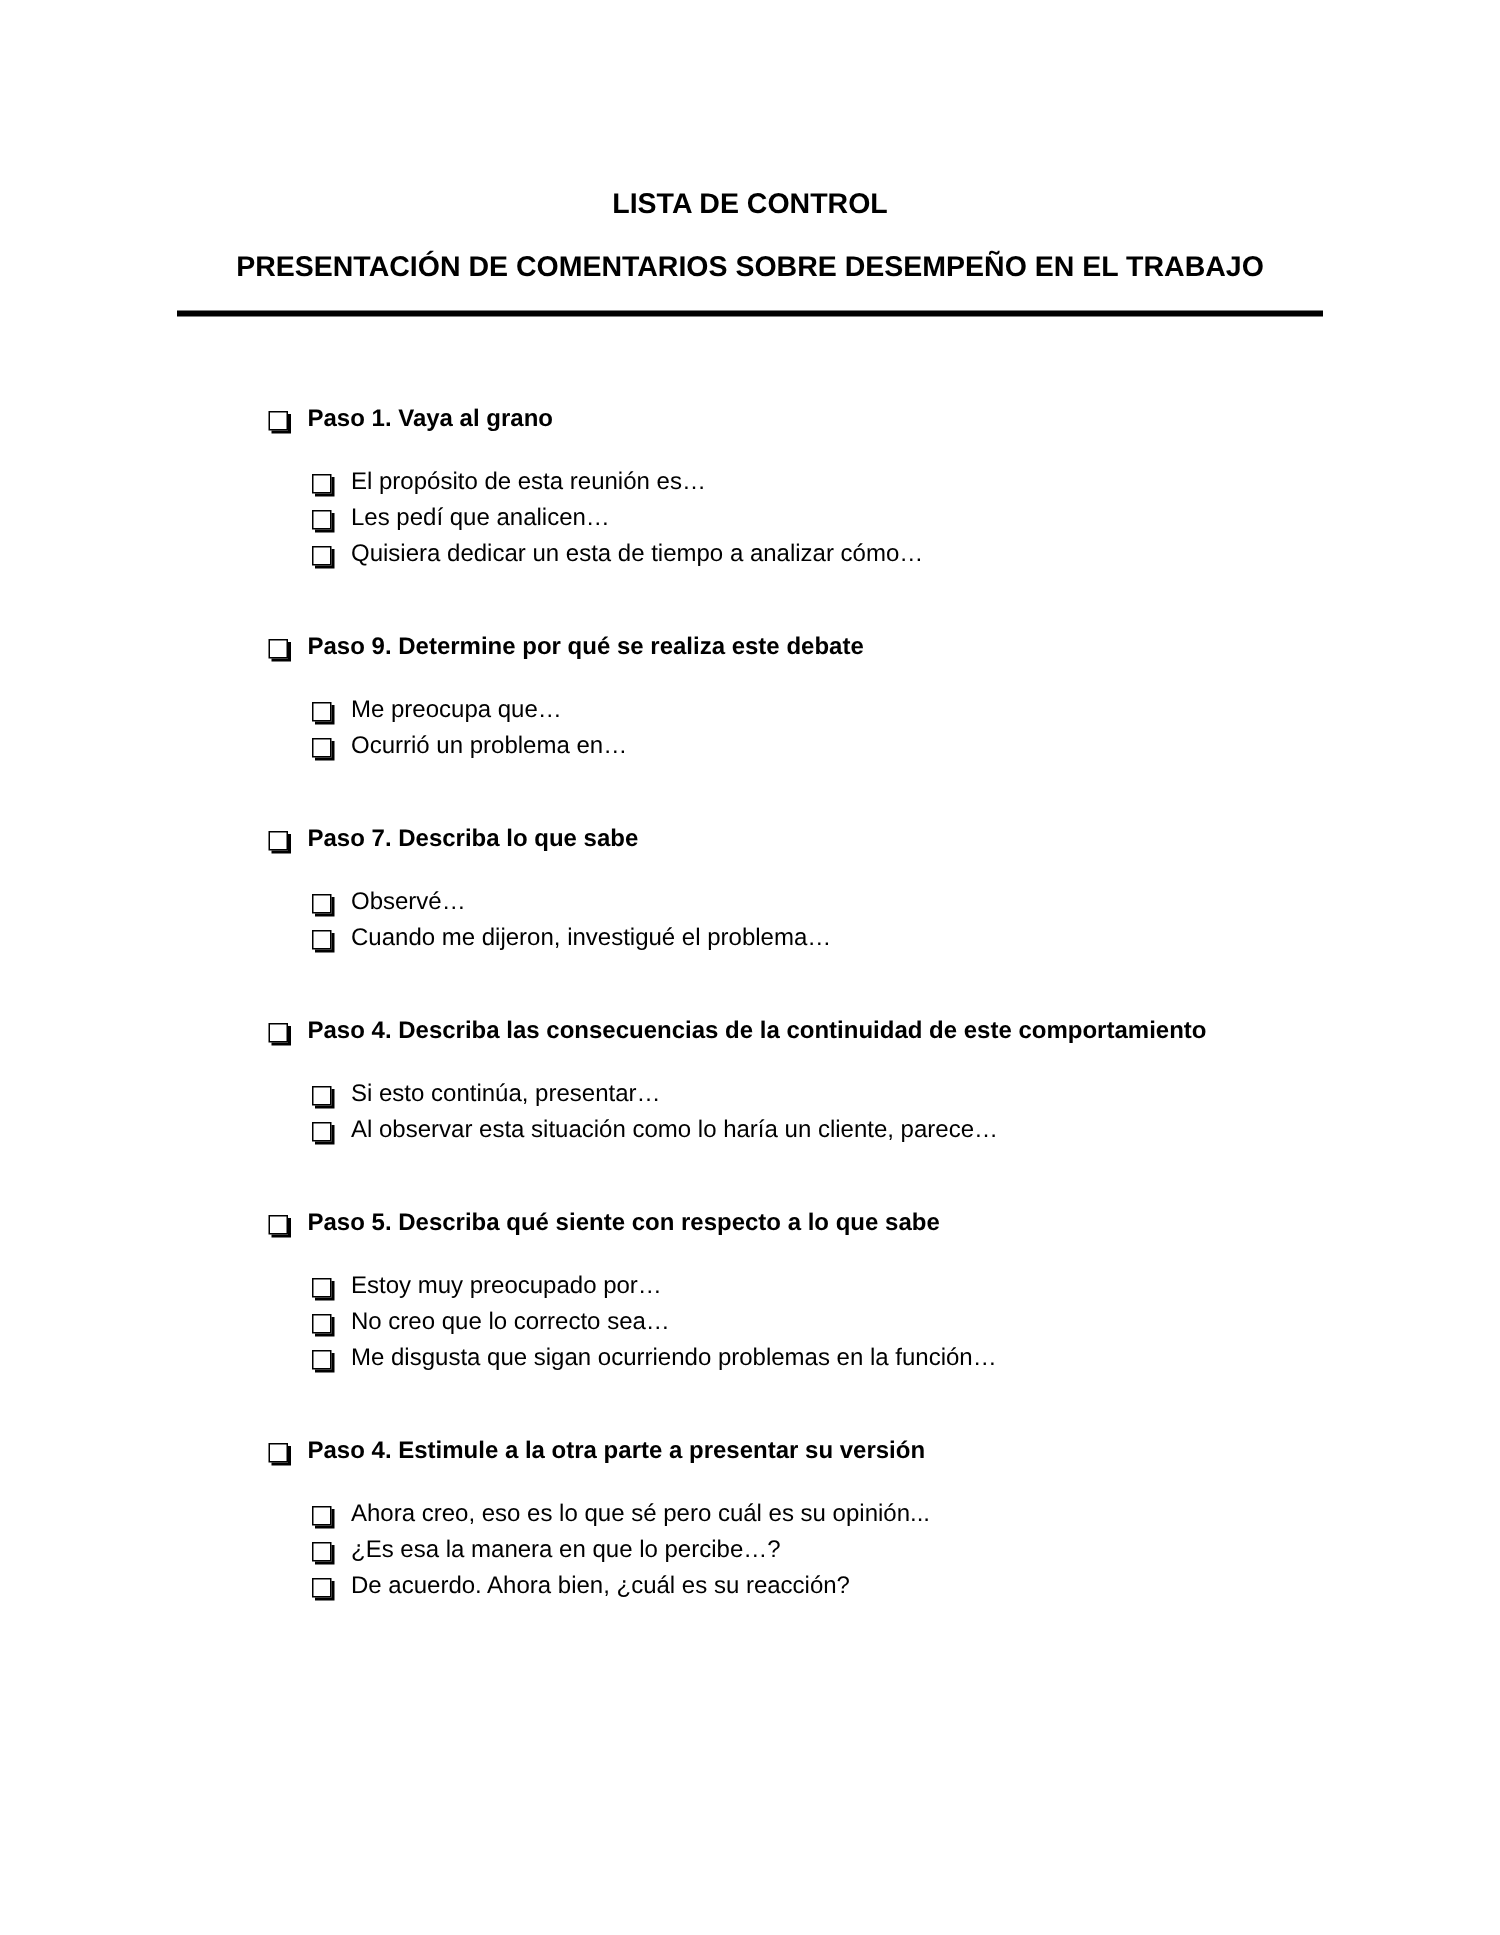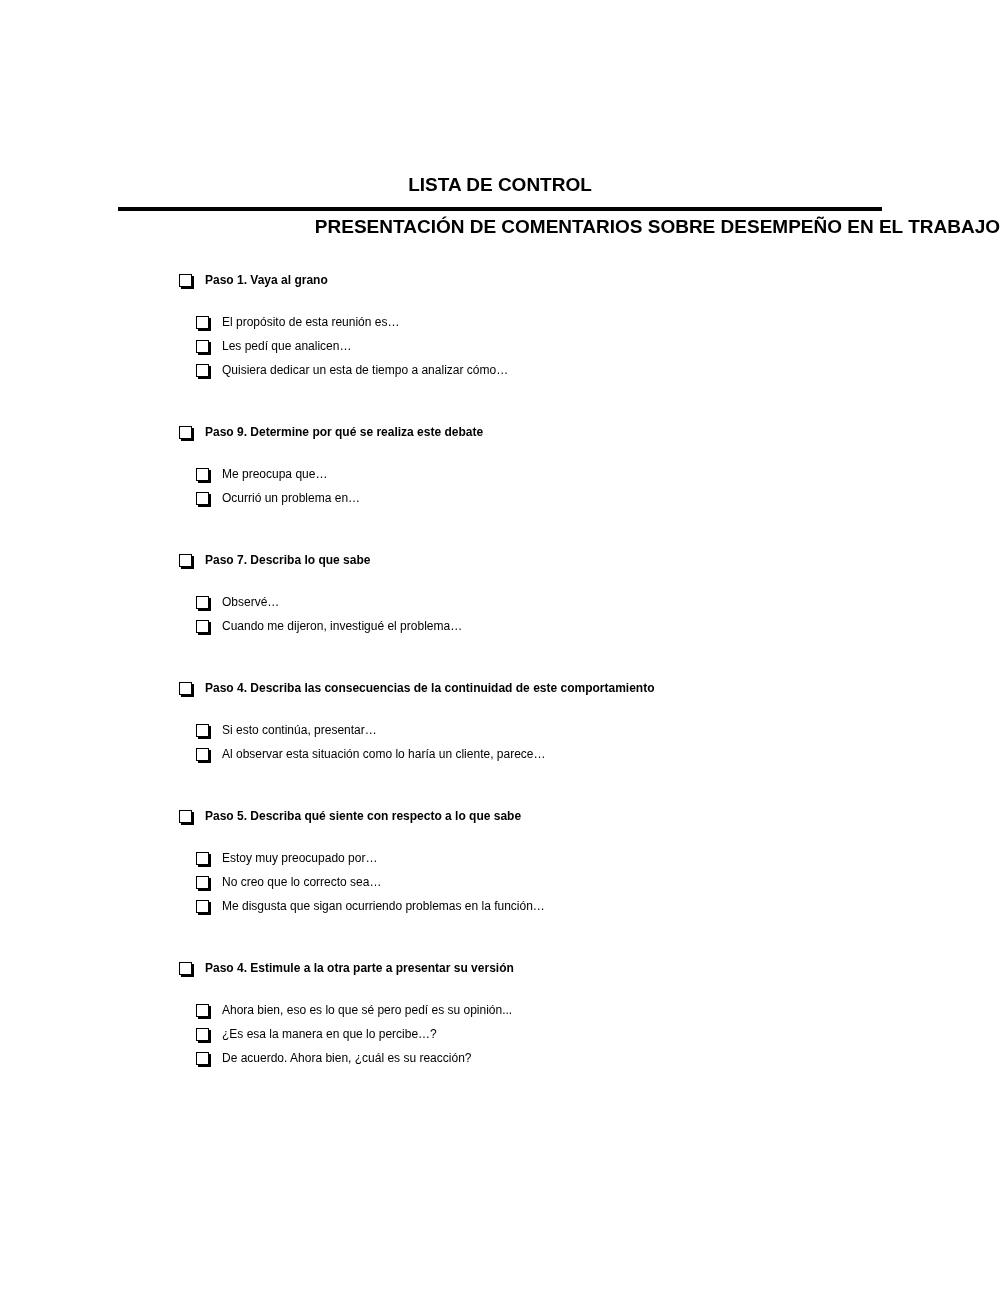--- a/index.html
+++ b/index.html
@@ -1,23 +1,23 @@
 <!DOCTYPE html>
 <html><head>
 <meta charset="utf-8">
 <style>
   html, body { margin: 0; padding: 0; background: #ffffff; }
   body { width: 1000px; height: 1290px; position: relative; font-family: "Liberation Sans", sans-serif; color: #000; }
-  .title { position: absolute; left: 0; width: 1000px; text-align: center; font-weight: bold; font-size: 19px; margin-top: 48px; }
+  .title { position: absolute; left: 0; width: 1000px; text-align: center; font-weight: bold; font-size: 19px; }
   .t1 { top: 126px; }
-  .t2 { top: 168px; text-align: right; }
+  .t2 { top: 168px; }
   .rule { position: absolute; left: 118px; width: 764px; top: 207px; height: 4px; background: #000; }
-  .row { position: absolute; display: flex; align-items: center; font-size: 12px; line-height: 20px; white-space: nowrap; }
+  .row { position: absolute; display: flex; align-items: center; font-size: 16px; line-height: 20px; white-space: nowrap; }
   .step { left: 179px; font-weight: bold; }
-  .sub { left: 196px; }
+  .sub { left: 208px; }
   .cb { width: 11px; height: 11px; border: 1.5px solid #000; background: #fff; box-shadow: 2px 2px 0 #000; margin-right: 13px; flex: none; }
 </style>
 </head>
 <body>
 
 <div class="title t1">LISTA DE CONTROL</div>
 <div class="title t2">PRESENTACIÓN DE COMENTARIOS SOBRE DESEMPEÑO EN EL TRABAJO</div>
 <div class="rule"></div>
 
 <div class="row step" style="top:270px">
@@ -92,21 +92,21 @@
     <span class="cb"></span>
     <span>Me disgusta que sigan ocurriendo problemas en la función…</span>
   </div>
 
 <div class="row step" style="top:958px">
     <span class="cb"></span>
     <span>Paso 4. Estimule a la otra parte a presentar su versión</span>
   </div>
 <div class="row sub" style="top:1000px">
     <span class="cb"></span>
-    <span>Ahora bien, eso es lo que sé pero pedí es su opinión...</span>
+    <span>Ahora creo, eso es lo que sé pero cuál es su opinión...</span>
   </div>
 <div class="row sub" style="top:1024px">
     <span class="cb"></span>
     <span>¿Es esa la manera en que lo percibe…?</span>
   </div>
 <div class="row sub" style="top:1048px">
     <span class="cb"></span>
     <span>De acuerdo. Ahora bien, ¿cuál es su reacción?</span>
   </div>
 

